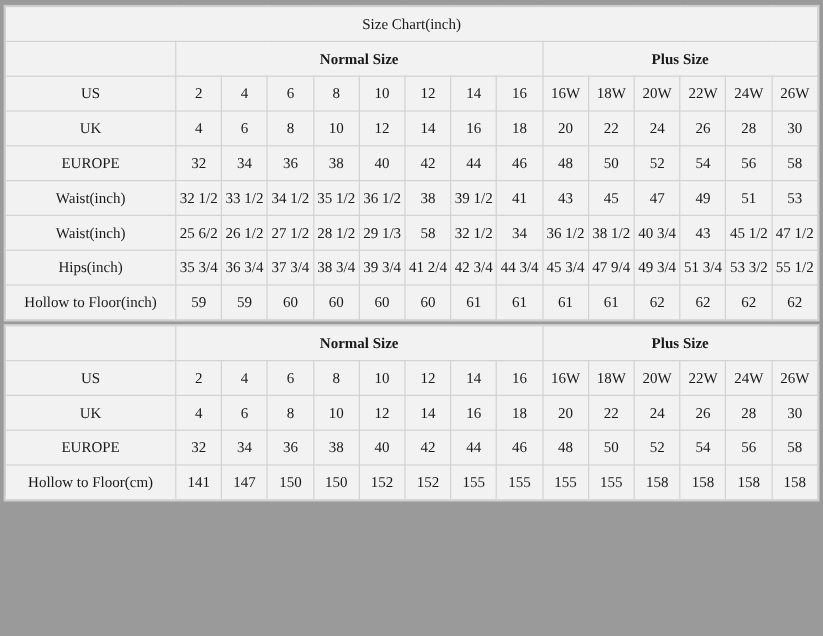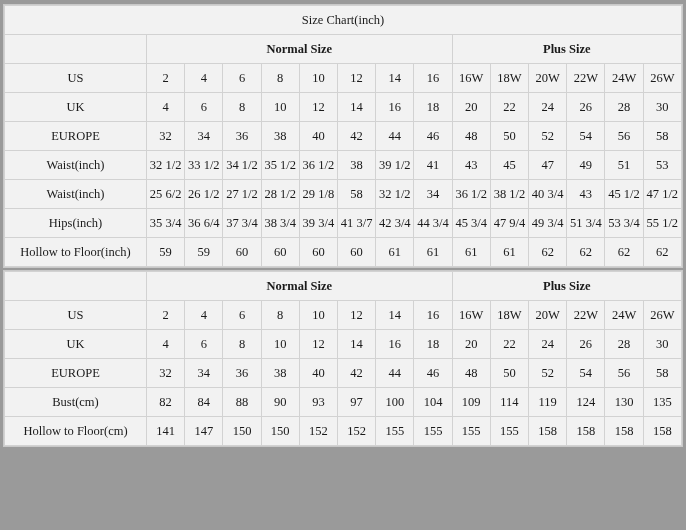--- a/index.html
+++ b/index.html
@@ -161,46 +161,46 @@
           <td>49</td>
           <td>51</td>
           <td>53</td>
         </tr>
         <tr>
           <td class="rowlabel">Waist(inch)</td>
           <td>25 6/2</td>
           <td>26 1/2</td>
           <td>27 1/2</td>
           <td>28 1/2</td>
-          <td>29 1/8</td>
+          <td>29 1/3</td>
           <td>58</td>
           <td>32 1/2</td>
           <td>34</td>
           <td>36 1/2</td>
           <td>38 1/2</td>
           <td>40 3/4</td>
           <td>43</td>
           <td>45 1/2</td>
           <td>47 1/2</td>
         </tr>
         <tr>
           <td class="rowlabel">Hips(inch)</td>
           <td>35 3/4</td>
-          <td>36 6/4</td>
+          <td>36 3/4</td>
           <td>37 3/4</td>
           <td>38 3/4</td>
           <td>39 3/4</td>
-          <td>41 3/7</td>
+          <td>41 2/4</td>
           <td>42 3/4</td>
           <td>44 3/4</td>
           <td>45 3/4</td>
           <td>47 9/4</td>
           <td>49 3/4</td>
           <td>51 3/4</td>
-          <td>53 3/4</td>
+          <td>53 3/2</td>
           <td>55 1/2</td>
         </tr>
         <tr class="tall">
           <td class="rowlabel">Hollow to Floor(inch)</td>
           <td>59</td>
           <td>59</td>
           <td>60</td>
           <td>60</td>
           <td>60</td>
           <td>60</td>
@@ -273,37 +273,20 @@
           <td>42</td>
           <td>44</td>
           <td>46</td>
           <td>48</td>
           <td>50</td>
           <td>52</td>
           <td>54</td>
           <td>56</td>
           <td>58</td>
         </tr>
-        <tr>
-          <td class="rowlabel">Bust(cm)</td>
-          <td>82</td>
-          <td>84</td>
-          <td>88</td>
-          <td>90</td>
-          <td>93</td>
-          <td>97</td>
-          <td>100</td>
-          <td>104</td>
-          <td>109</td>
-          <td>114</td>
-          <td>119</td>
-          <td>124</td>
-          <td>130</td>
-          <td>135</td>
-        </tr>
         <tr class="tall">
           <td class="rowlabel">Hollow to Floor(cm)</td>
           <td>141</td>
           <td>147</td>
           <td>150</td>
           <td>150</td>
           <td>152</td>
           <td>152</td>
           <td>155</td>
           <td>155</td>

